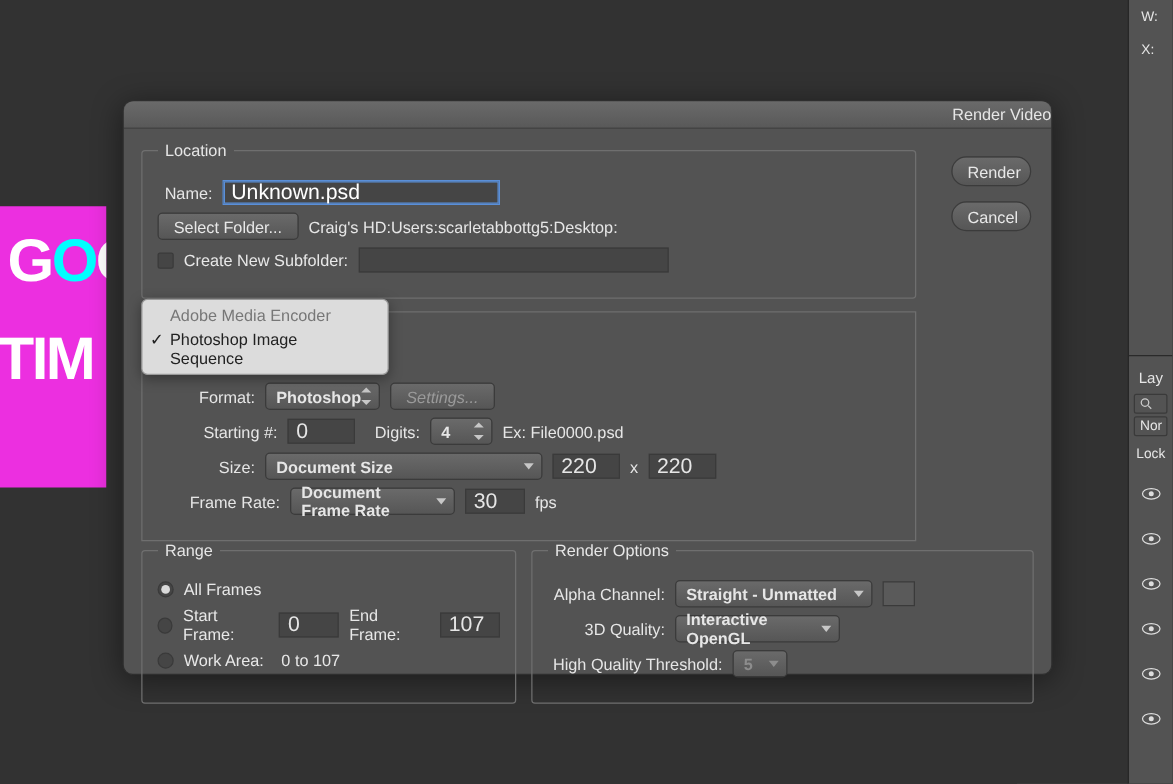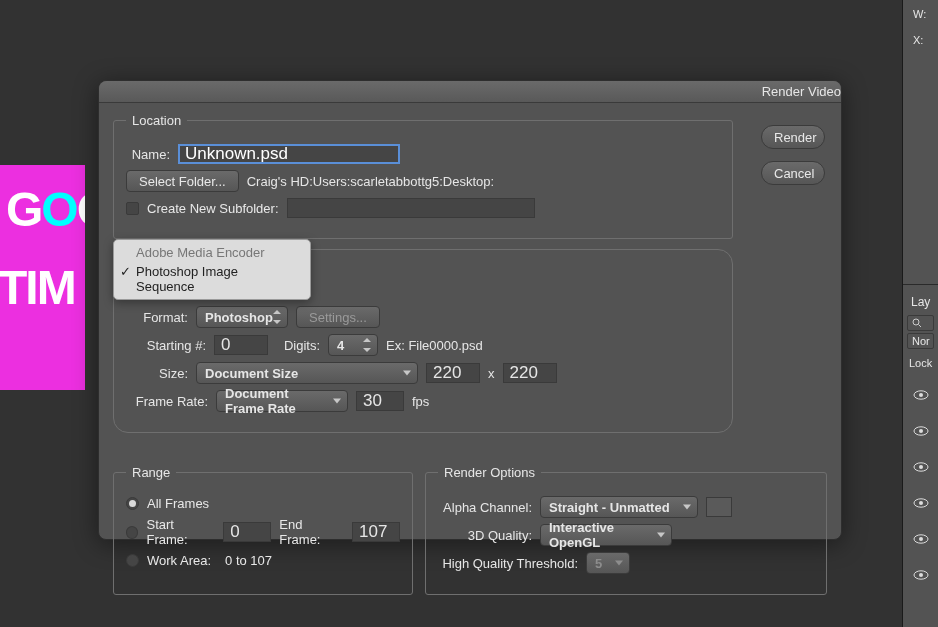--- a/index.html
+++ b/index.html
@@ -166,25 +166,25 @@
 .actions { position: absolute; right: 16px; top: 22px; display:flex; flex-direction:column; gap:12px;align-items:center; }
 
 .swatch {
   width: 26px; height:20px; border:1px solid #3a3a3a; background:#5a5a5a;
 }
 
 .unit { color:#e6e6e6; }
 .dim-label { color:#9a9a9a; }
 
 .bottom-row { display:flex; gap:12px; }
-.bottom-row fieldset { flex:1;margin-top:32px; }
+.bottom-row fieldset { flex:1; }
 .bottom-row fieldset.range { flex: 0 0 300px; }
 
 .loc-fieldset { width: 620px; }
-.middle-block { width: 620px; border:1px solid #6f6f6f; border-radius:15px; padding: 50px 12px 14px 12px; position:relative; }
+.middle-block { width: 620px; border:1px solid #6f6f6f; border-radius:0; padding: 50px 12px 14px 28px; position:relative; }
 
 </style>
 </head>
 <body>
 
 <div class="canvas-bg">
   <div class="canvas-text" style="left:6px; top:22px;">
     <span>G</span><span class="cyan">O</span><span>O</span>
   </div>
   <div class="canvas-text" style="left:-2px; top:100px;">TIM</div>
@@ -283,21 +283,21 @@
         </div>
       </div>
 
       <div class="row">
         <span class="label w82" style="width:62px">Format:</span>
         <span class="select" style="width:92px">
           <span>Photoshop</span>
           <span class="caret-up"></span>
           <span class="caret-dn"></span>
         </span>
-        <button class="btn disabled" style="border-radius:4px;">Settings...</button>
+        <button class="btn disabled" style="border-radius:4px;font-style:italic;">Settings...</button>
       </div>
 
       <div class="row">
         <span class="label" style="width:80px">Starting #:</span>
         <input class="num-input" value="0" style="">
         <span class="label" style="width:44px">Digits:</span>
         <span class="select" style="width:50px">
           <span>4</span>
           <span class="caret-up"></span>
           <span class="caret-dn"></span>

